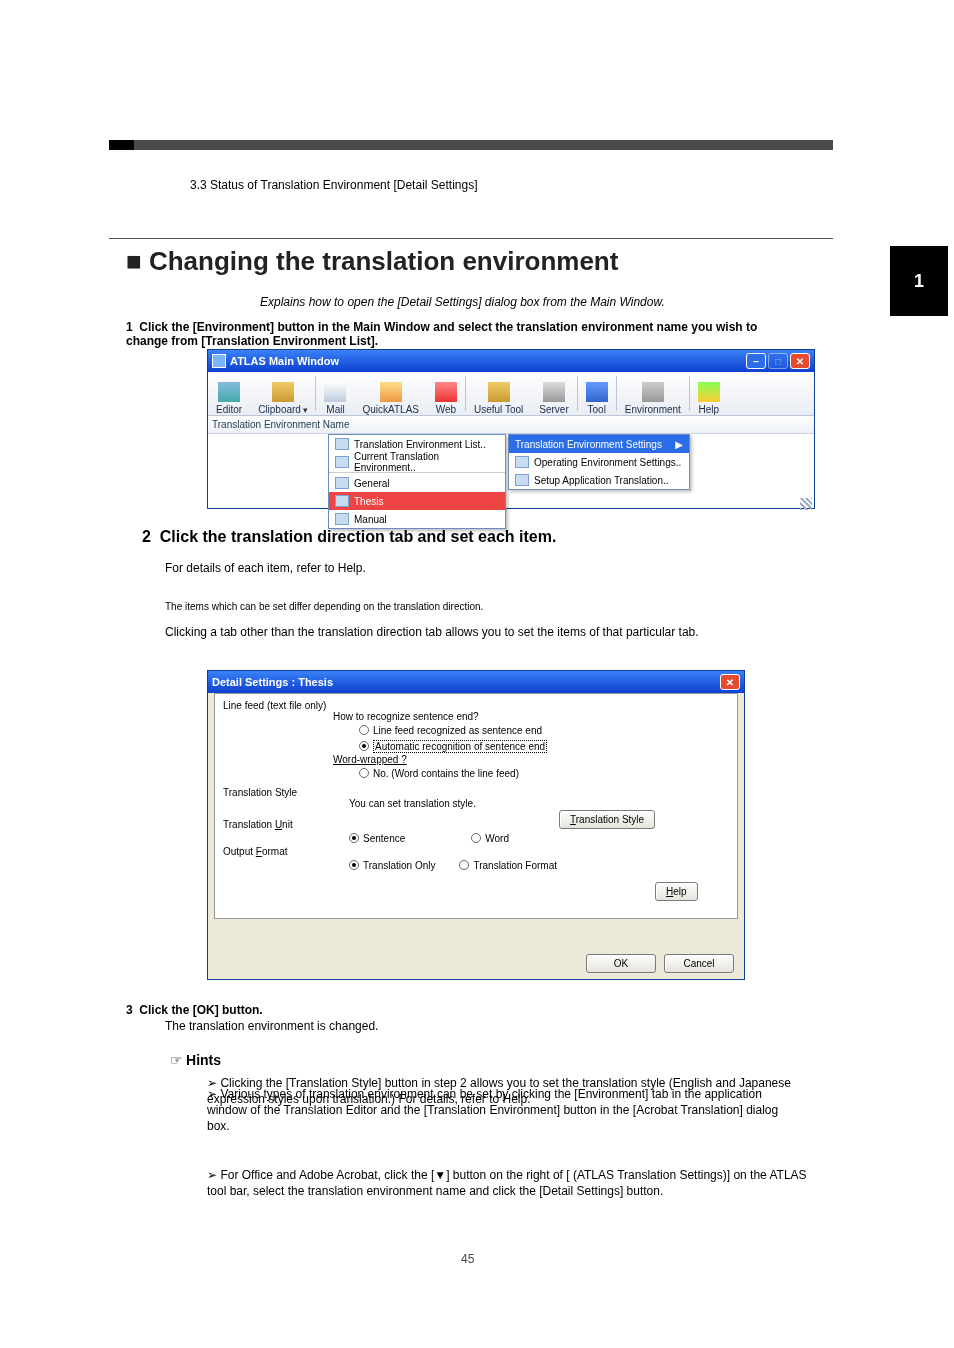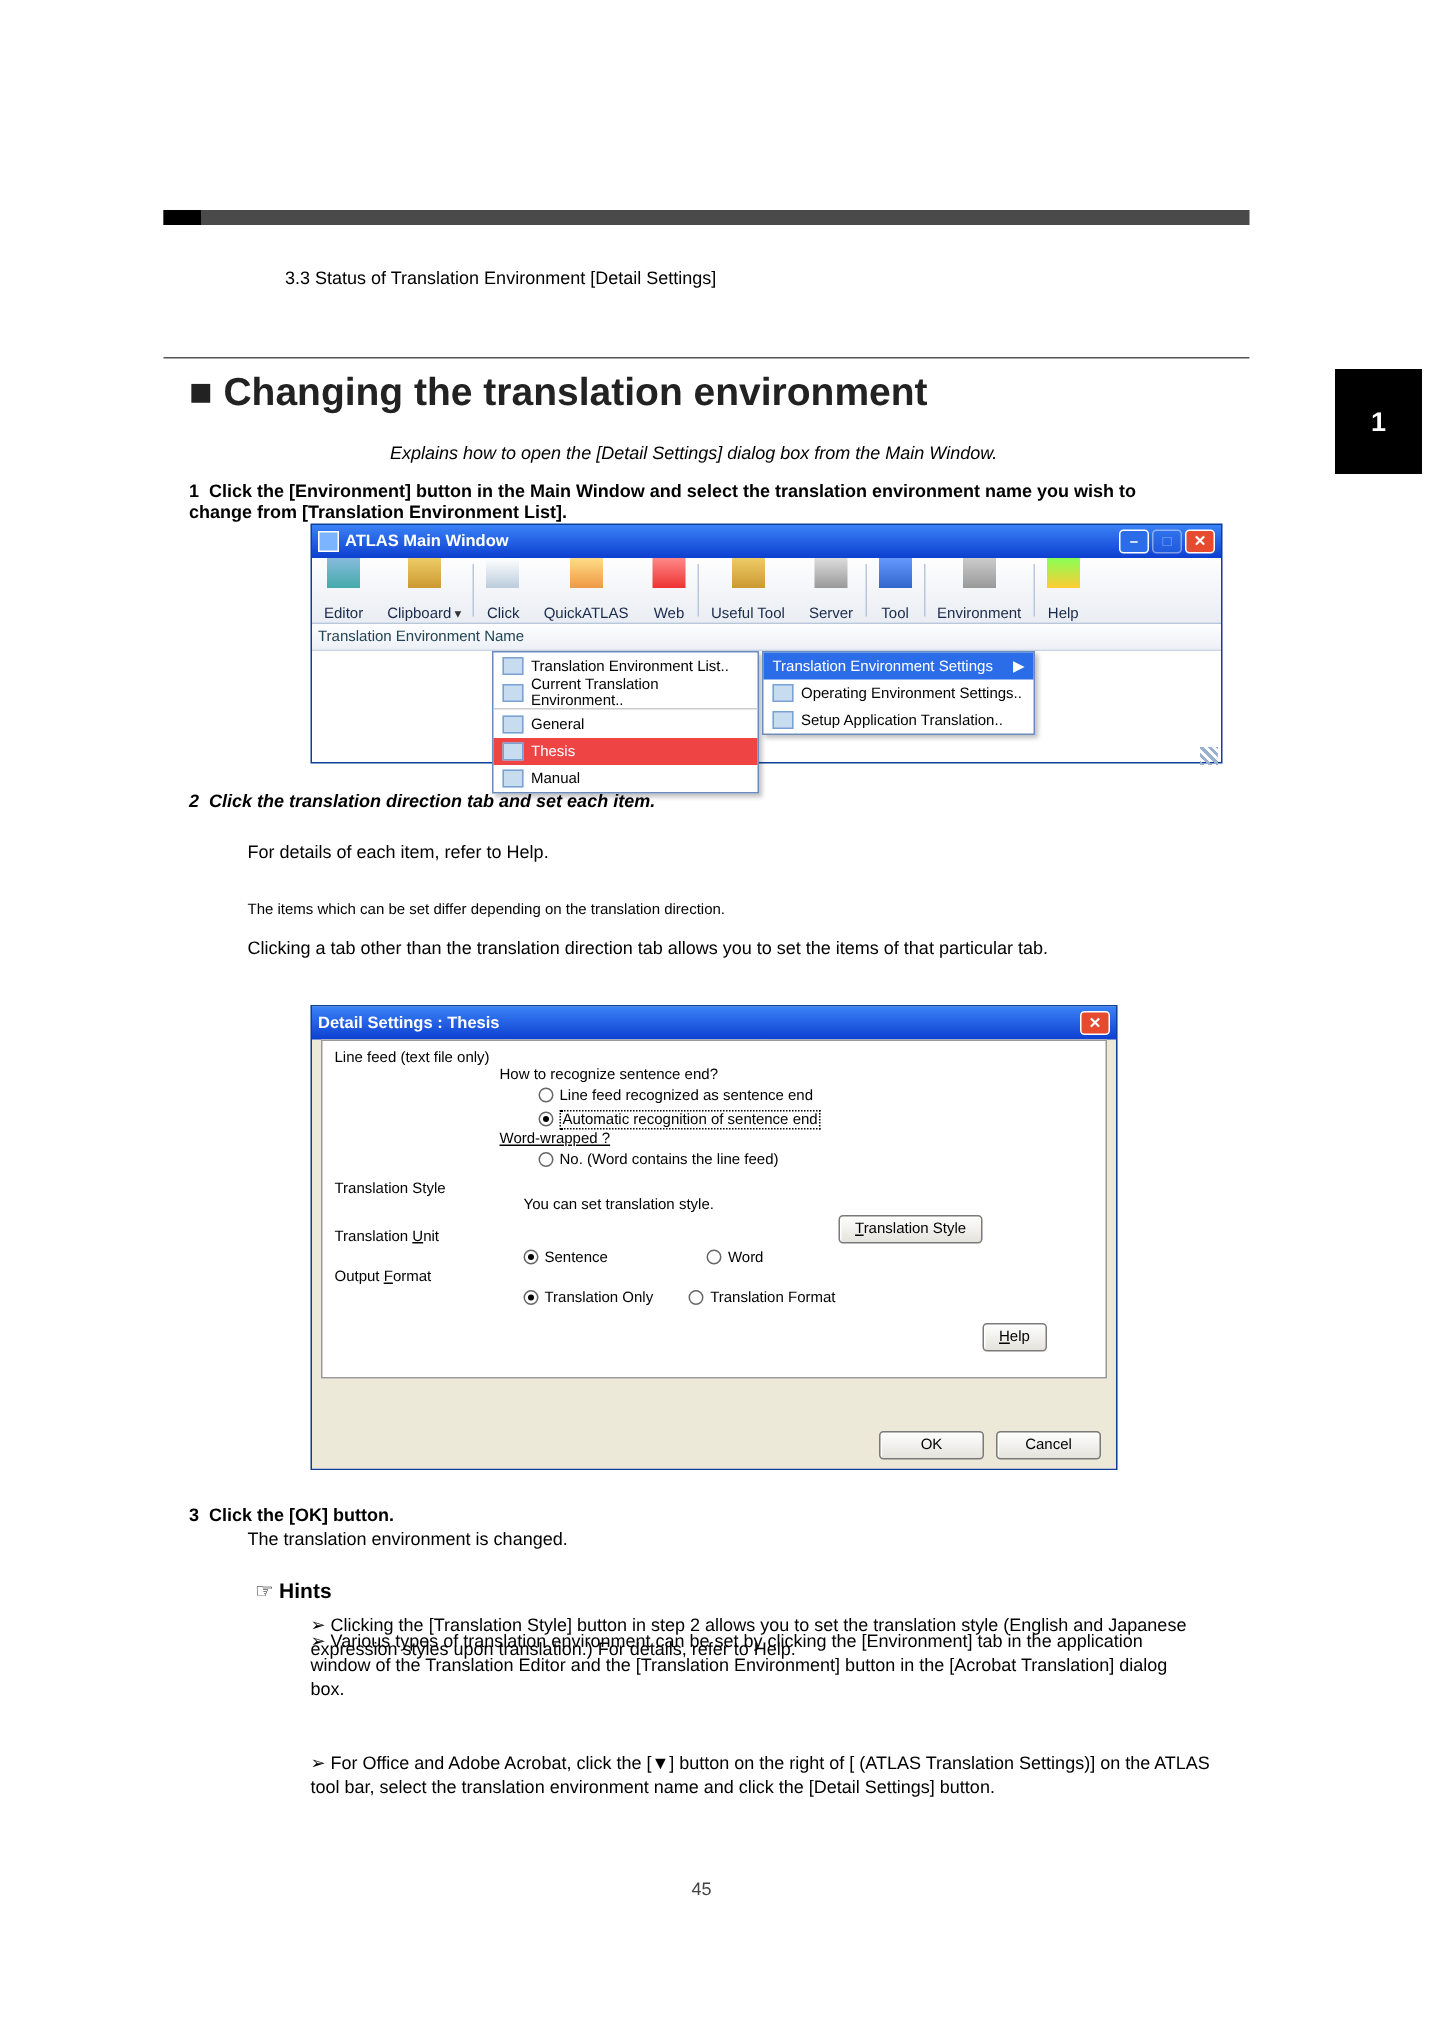--- a/index.html
+++ b/index.html
@@ -24,21 +24,21 @@
   .win1 { position: absolute; left: 207px; top: 349px; width: 608px; height: 160px; border: 1px solid #0d3f99; background: #fff; }
   .titlebar { height: 22px; background: linear-gradient(#3a82f7,#0d3fd0); color:#fff; display:flex; align-items:center; padding:0 4px; font-weight:bold; font-size:11px; }
   .title-icon { width:14px; height:14px; background:#7db4ff; margin-right:4px; border:1px solid #fff;}
   .winbtns { margin-left:auto; display:flex; gap:2px; }
   .winbtn { width:20px; height:16px; border:1px solid #fff; border-radius:3px; display:flex; align-items:center; justify-content:center; font-size:10px; color:#fff; }
   .min { background:#2b6de8; }
   .max { background:#2b6de8; opacity:0.45; }
   .cls { background:#e64b2f; }
 
   .tbar { height:44px; background:linear-gradient(#fefefe,#e9edf3); border-bottom:1px solid #b9c7dc; display:flex;}
-  .tbar .b { flex: none; display:flex; flex-direction:column; align-items:center; justify-content:space-between; font-size:10px; color:#1a2a4a; padding:0 8px;}
+  .tbar .b { flex: none; display:flex; flex-direction:column; align-items:center; justify-content:flex-end; font-size:10px; color:#1a2a4a; padding:0 8px;}
   .tbar .sep { width:1px; background:#b9c7dc; margin:4px 0;}
   .tbar .icon32 { width:22px; height:20px; display:block; margin-bottom:2px; }
   .i-editor{background:linear-gradient(#8bd,#4aa);}
   .i-clip{background:linear-gradient(#ec6,#c93);}
   .i-mail{background:linear-gradient(#fff,#bcd);}
   .i-quick{background:linear-gradient(#fd8,#e94);}
   .i-web{background:linear-gradient(#f88,#e33);}
   .i-tool{background:linear-gradient(#ec6,#c93);}
   .i-server{background:linear-gradient(#ddd,#999);}
   .i-tool2{background:linear-gradient(#69f,#36c);}
@@ -51,21 +51,21 @@
   .menuopen .mi, .submenu .mi { height:18px; display:flex; align-items:center; padding:0 6px; font-size:10px; cursor:default;}
   .menuopen .mi .mi-icon, .submenu .mi .mi-icon{width:14px;height:12px;background:#c8dcf0;border:1px solid #7aa1d4;margin-right:5px;flex:none;}
   .menuopen .mi.hl{background:#ef4444;color:#fff;}
   .menuopen .sep2{height:1px;background:#ccc;margin:1px 0;}
   .submenu{position:absolute; left:300px; top:84px; width:182px; border:1px solid #6b8cbf; background:#fff; box-shadow:2px 2px 3px rgba(0,0,0,.25);}
   .submenu .mi.hl{background:#2b6de8;color:#fff;}
 
   .resize-grip{position:absolute;right:2px;bottom:-2px;width:12px;height:12px;background:repeating-linear-gradient(45deg,#9ab0cf 0 2px,transparent 2px 4px);}
 
   
-  .step2 { left:126px; top:526px; font-size:12px; width:680px; line-height:1.35;font-style:italic;}
+  .step2 { left:142px; top:526px; font-size:16px; width:680px; line-height:1.35;}
   .para1 { left:165px; top:560px; font-size:12px; width:660px; line-height:1.35;}
   .para2 { left:165px; top:600px; font-size:10px; width:660px; line-height:1.35;}
   .para3 { left:165px; top:624px; font-size:12px; width:660px; line-height:1.35;}
 
   
   .win2 { position:absolute; left:207px; top:670px; width:538px; height:310px; border:1px solid #0d3f99; background:#ece9d8;}
   .win2 .titlebar{background:linear-gradient(#3a82f7,#0d3fd0);}
   .tabs{display:flex; padding:4px 6px 0 6px; background:#ece9d8; font-size:10px;}
   .tab{padding:3px 8px; border:1px solid #999; border-bottom:none; background:#ece9d8; margin-right:2px; border-radius:3px 3px 0 0; cursor:default;}
   .tab.active{background:#fff; font-weight:normal; position:relative; top:1px;}
@@ -132,21 +132,21 @@
         <span class="icon32 i-editor"></span>
         <span>Editor</span>
       </div>
     <div class="b">
         <span class="icon32 i-clip"></span>
         <span><span>Clipboard</span><span class="clip-caret">▾</span></span>
       </div>
     <div class="sep"></div>
     <div class="b">
         <span class="icon32 i-mail"></span>
-        <span>Click</span>
+        <span>Mail</span>
       </div>
     <div class="b">
         <span class="icon32 i-quick"></span>
         <span>QuickATLAS</span>
       </div>
     <div class="b">
         <span class="icon32 i-web"></span>
         <span>Web</span>
       </div>
     <div class="sep"></div>

